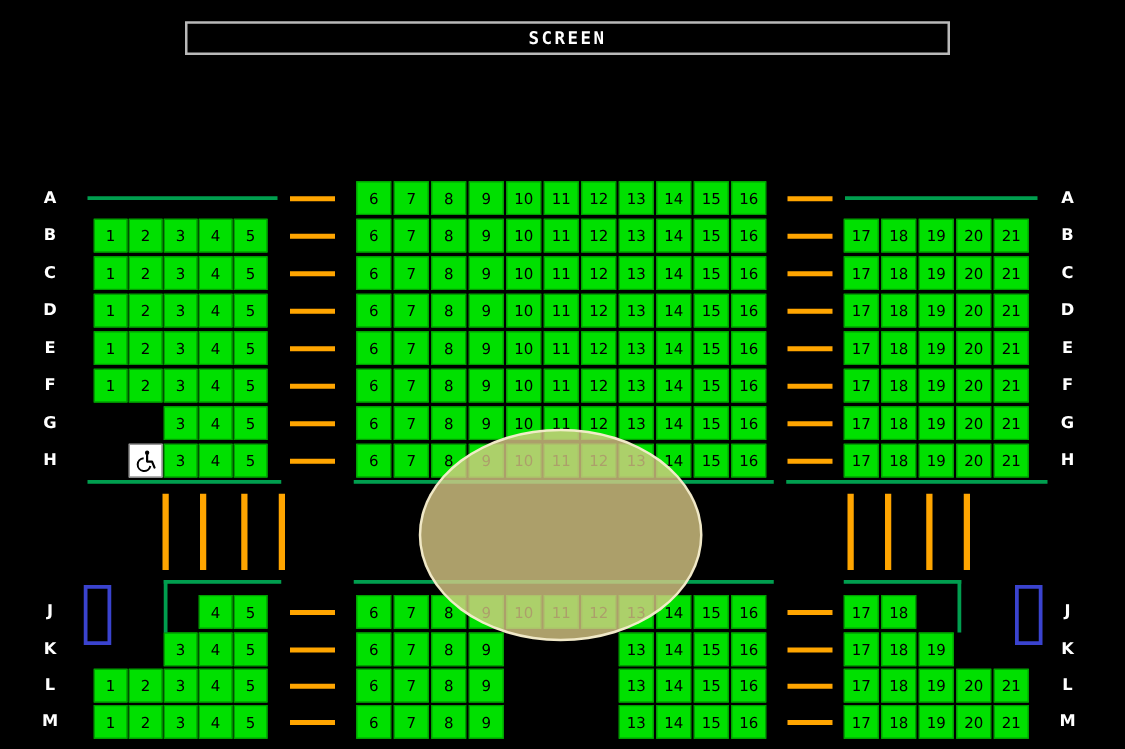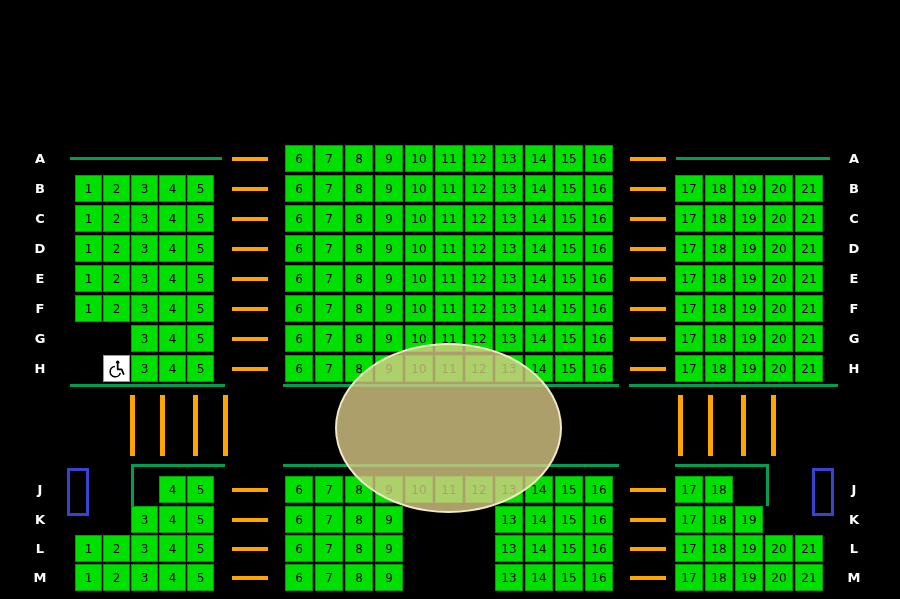--- a/index.html
+++ b/index.html
@@ -30,20 +30,23 @@
   .wheel {
     position:absolute; background:#fff; box-sizing:border-box; cursor:pointer;
     border:1px solid #999; display:flex; align-items:center; justify-content:center;
   }
   .highlight { position:absolute; border-radius:50%; box-sizing:border-box; }
 </style>
 </head>
 <body>
 
 <div id="stage" style="background: rgb(0, 0, 0);">
+  <div id="screenbox" style="border-color: rgb(185, 185, 185);">
+    <span>SCREEN</span>
+  </div>
 <div class="row-label" style="left: 31px; top: 151px; color: rgb(255, 255, 255);">A</div>
     <div class="row-label" style="left: 845px; top: 151px; color: rgb(255, 255, 255);">A</div>
     <div class="seat" style="left: 285px; top: 145px; width: 28px; height: 27px; background: rgb(0, 224, 0); border: 1px solid rgb(0, 160, 0); color: rgb(0, 0, 0);">6</div>
     <div class="seat" style="left: 315px; top: 145px; width: 28px; height: 27px; background: rgb(0, 224, 0); border: 1px solid rgb(0, 160, 0); color: rgb(0, 0, 0);">7</div>
     <div class="seat" style="left: 345px; top: 145px; width: 28px; height: 27px; background: rgb(0, 224, 0); border: 1px solid rgb(0, 160, 0); color: rgb(0, 0, 0);">8</div>
     <div class="seat" style="left: 375px; top: 145px; width: 28px; height: 27px; background: rgb(0, 224, 0); border: 1px solid rgb(0, 160, 0); color: rgb(0, 0, 0);">9</div>
     <div class="seat" style="left: 405px; top: 145px; width: 28px; height: 27px; background: rgb(0, 224, 0); border: 1px solid rgb(0, 160, 0); color: rgb(0, 0, 0);">10</div>
     <div class="seat" style="left: 435px; top: 145px; width: 28px; height: 27px; background: rgb(0, 224, 0); border: 1px solid rgb(0, 160, 0); color: rgb(0, 0, 0);">11</div>
     <div class="seat" style="left: 465px; top: 145px; width: 28px; height: 27px; background: rgb(0, 224, 0); border: 1px solid rgb(0, 160, 0); color: rgb(0, 0, 0);">12</div>
     <div class="seat" style="left: 495px; top: 145px; width: 28px; height: 27px; background: rgb(0, 224, 0); border: 1px solid rgb(0, 160, 0); color: rgb(0, 0, 0);">13</div>

